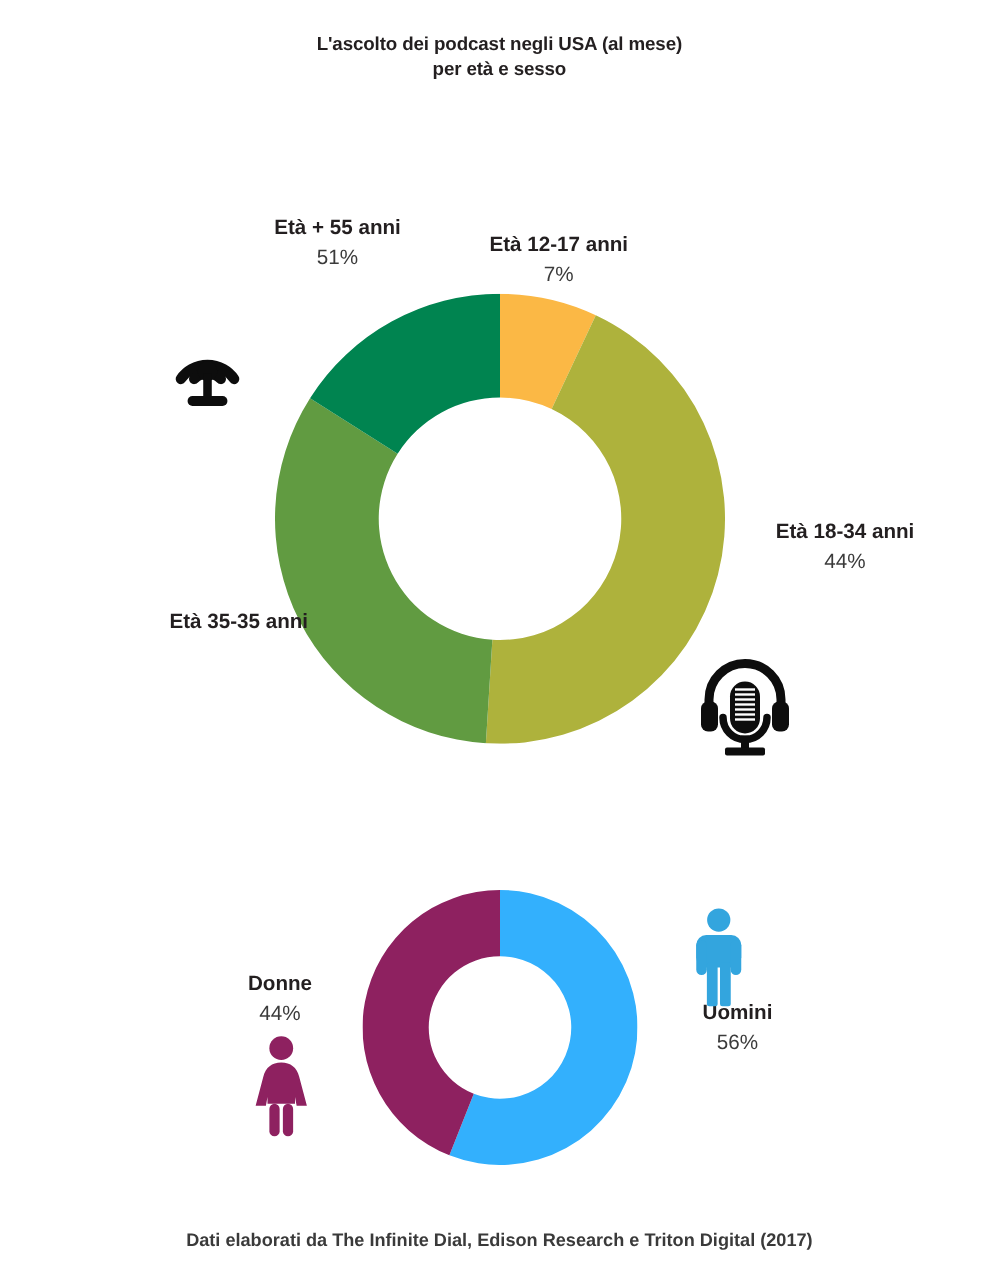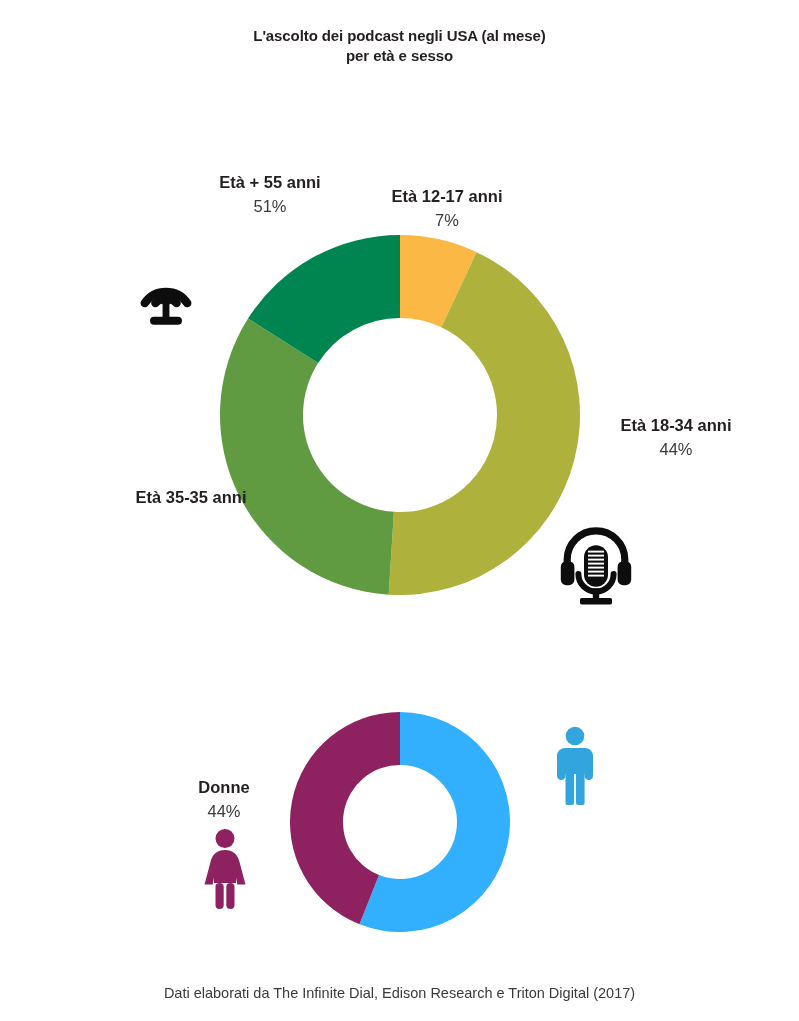--- a/index.html
+++ b/index.html
@@ -100,20 +100,21 @@
 
   
   .footer {
     position: absolute;
     left: 0;
     top: 985px;
     width: 799px;
     text-align: center;
     font-size: 14.5px;
     color: #3a3a3a;
+    font-weight: bold;
   }
 </style>
 </head>
 <body>
 
 <div class="page">
 
   <div class="title">L'ascolto dei podcast negli USA (al mese)
 per età e sesso</div>
 
@@ -191,20 +192,24 @@
           L 109.99999999999999 53 A 57 57 0 0 0 89.01690049697334 162.99725969563033 Z" fill="#8E2160"></path>
         </g>
     </svg>
   </div>
 
   <div class="callout" id="cal-donne">
     <span class="lbl">Donne</span>
     <span class="val">44%</span>
   </div>
 
+  <div class="callout" id="cal-uomini">
+    <span class="lbl">Uomini</span>
+    <span class="val">56%</span>
+  </div>
 
   <div class="deco-icon" id="icon-female">
     <svg viewBox="0 0 58 82">
       <circle cx="29" cy="10.5" r="9.5" fill="#8E2160"></circle>
       <path d="M29 22c-7.6 0-12.4 4-14.3 11.2L8.5 56.5h8.2L18 49.5V55h22v-5.5l1.3 7h8.2l-6.2-23.3C41.4 26 36.6 22 29 22z" fill="#8E2160"></path>
       <rect x="19.5" y="55" width="8.2" height="26" rx="4.1" fill="#8E2160"></rect>
       <rect x="30.3" y="55" width="8.2" height="26" rx="4.1" fill="#8E2160"></rect>
     </svg>
   </div>
 

